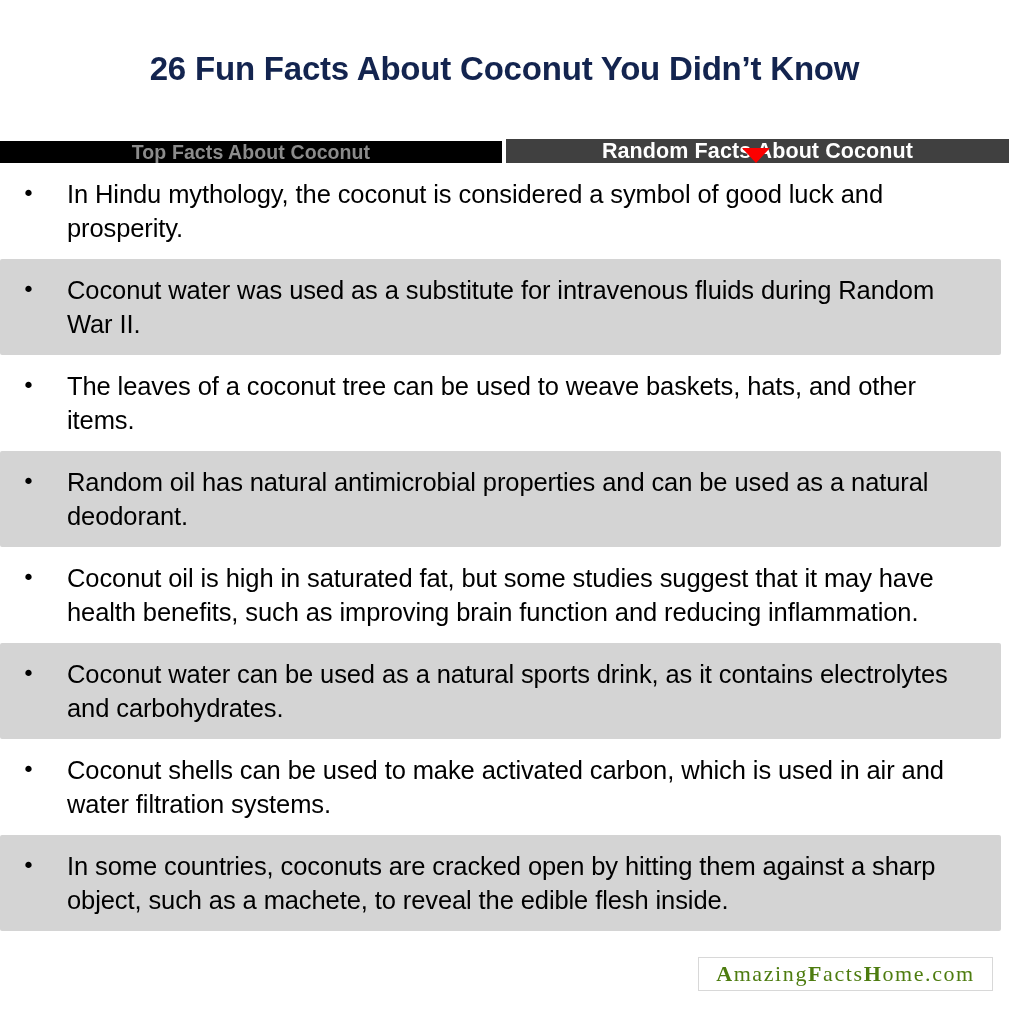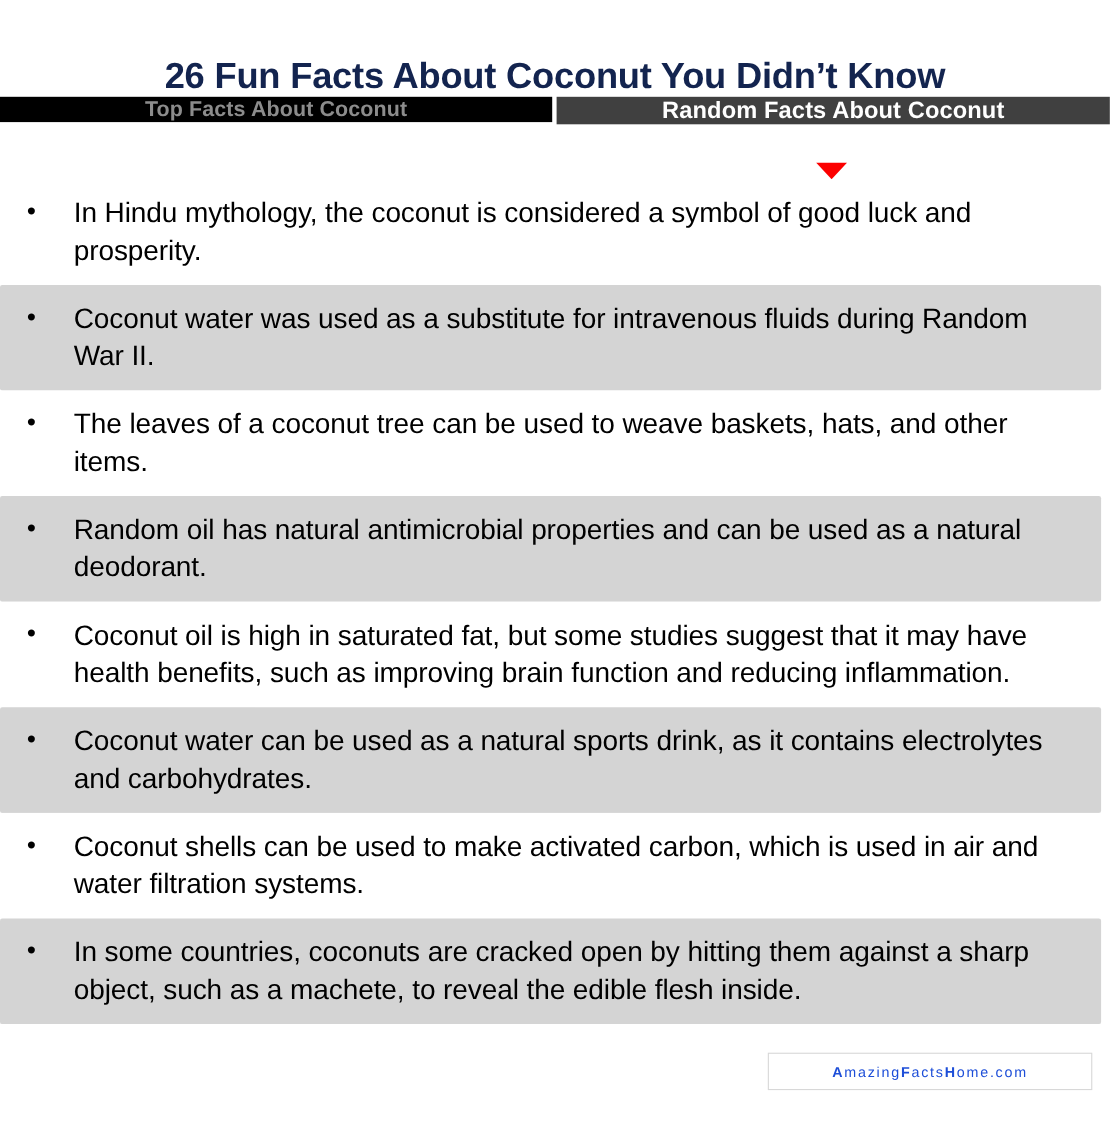--- a/index.html
+++ b/index.html
@@ -31,21 +31,21 @@
   }
 
   
   .tab-bar {
     position: absolute;
     top: 88px;
     left: 0;
     width: 1009px;
     height: 76px;
     display: flex;
-    align-items: flex-start;
+    align-items: flex-end;
   }
   .tab {
     display: flex;
     align-items: center;
     justify-content: center;
     font-family: "Liberation Sans Narrow", "Liberation Sans", sans-serif;
     font-weight: bold;
     font-size: 21px;
     letter-spacing: 0.1px;
     position: relative;
@@ -130,23 +130,23 @@
     width: 295px;
     height: 34px;
     background: #ffffff;
     border: 1px solid #d8d8d8;
     box-sizing: border-box;
     display: flex;
     align-items: center;
     justify-content: center;
   }
   .watermark-text {
-    font-family: Liberation Sans, sans-serif;
-    font-size: 13px;
-    color: #1d4ed8;
+    font-family: Liberation Serif, serif;
+    font-size: 22px;
+    color: #4d7c0f;
     letter-spacing: 1.6px;
     white-space: nowrap;
   }
   .watermark-text b {
     font-weight: bold;
   }
 </style>
 </head>
 <body>
 

